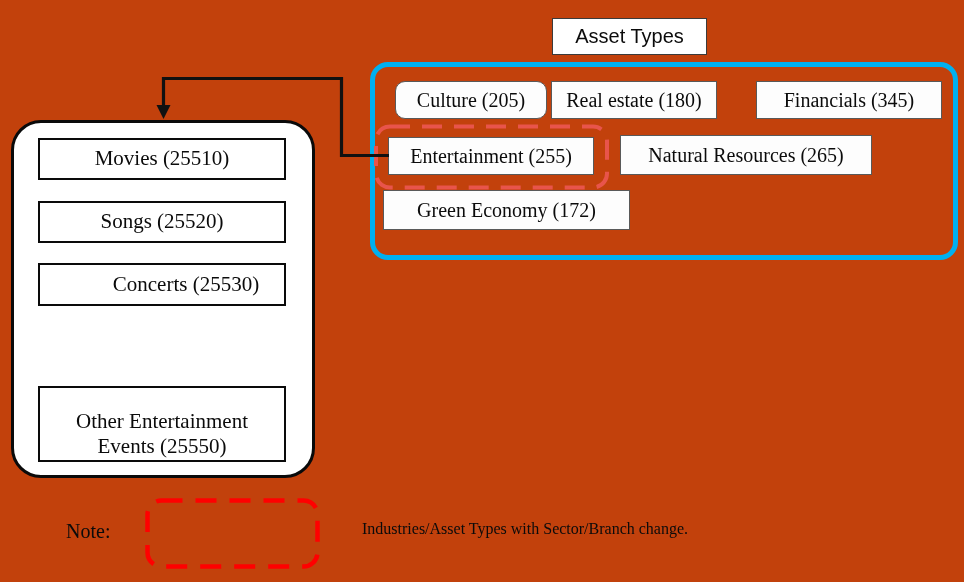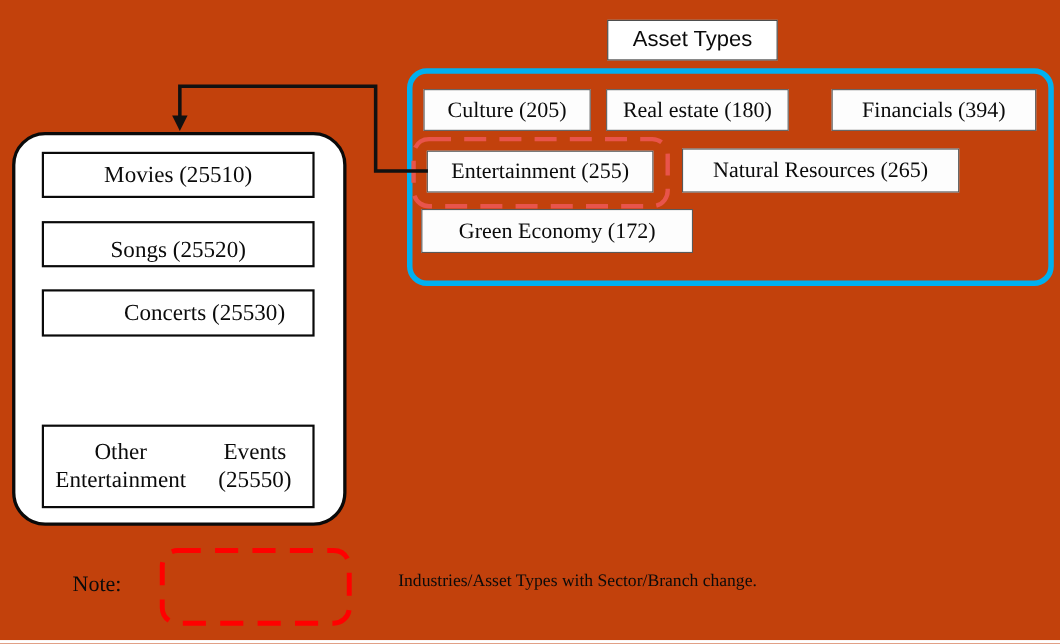--- a/index.html
+++ b/index.html
@@ -35,21 +35,21 @@
   }
 
   
   .asset-box {
     border: 1.5px solid #595959;
     background: #fdfdfd;
     display: flex; align-items: center; justify-content: center;
     font-size: 20px;
     z-index: 2;
   }
-  .asset-culture        { left: 385px; top: 81px;  width: 152px; height: 38px; }
+  .asset-culture        { left: 395px; top: 81px;  width: 152px; height: 38px; border-radius: 10px; }
   .asset-realestate     { left: 551px; top: 81px;  width: 166px; height: 38px; }
   .asset-financials     { left: 756px; top: 81px;  width: 186px; height: 38px; }
   .asset-entertainment  { left: 388px; top: 137px; width: 206px; height: 38px; }
   .asset-natural        { left: 620px; top: 135px; width: 252px; height: 40px; }
   .asset-green          { left: 383px; top: 190px; width: 247px; height: 40px; }
 
   
   .industries-panel {
     left: 11px; top: 120px; width: 304px; height: 358px;
     border: 3.5px solid #0a0a0a;
@@ -61,24 +61,24 @@
     left: 38px; width: 248px;
     border: 2.5px solid #0a0a0a;
     background: #ffffff;
     display: flex; align-items: center; justify-content: center;
     font-size: 21px;
     text-align: center;
     z-index: 3;
     line-height: 1.22;
   }
   .ind-movies   { top: 138px; height: 42px; font-family: Liberation Serif, serif; }
-  .ind-songs    { top: 201px; height: 42px; align-items: flex-end; }
+  .ind-songs    { top: 201px; height: 42px; }
   .ind-concerts { top: 263px; height: 43px; padding-left: 48px; }
   .ind-gaming   { top: 325px; height: 42px; }
-  .ind-other    { top: 386px; height: 76px; flex-direction: row; justify-content: flex-end; }
+  .ind-other    { top: 386px; height: 76px; flex-direction: column; justify-content: flex-end; }
   .sup-new {
     font-size: 13px;
     font-weight: bold;
     position: relative;
     top: -7px;
     letter-spacing: 0.3px;
   }
 
   
   .overlay {
@@ -110,21 +110,21 @@
 
   <div class="abs asset-panel"></div>
 
   <div class="abs asset-box asset-culture">
     <span>Culture (205)</span>
   </div>
   <div class="abs asset-box asset-realestate">
     <span>Real estate (180)</span>
   </div>
   <div class="abs asset-box asset-financials">
-    <span>Financials (394)</span>
+    <span>Financials (345)</span>
   </div>
   <div class="abs asset-box asset-entertainment">
     <span>Entertainment (255)</span>
   </div>
   <div class="abs asset-box asset-natural">
     <span>Natural Resources (265)</span>
   </div>
   <div class="abs asset-box asset-green">
     <span>Green Economy (172)</span>
   </div>

